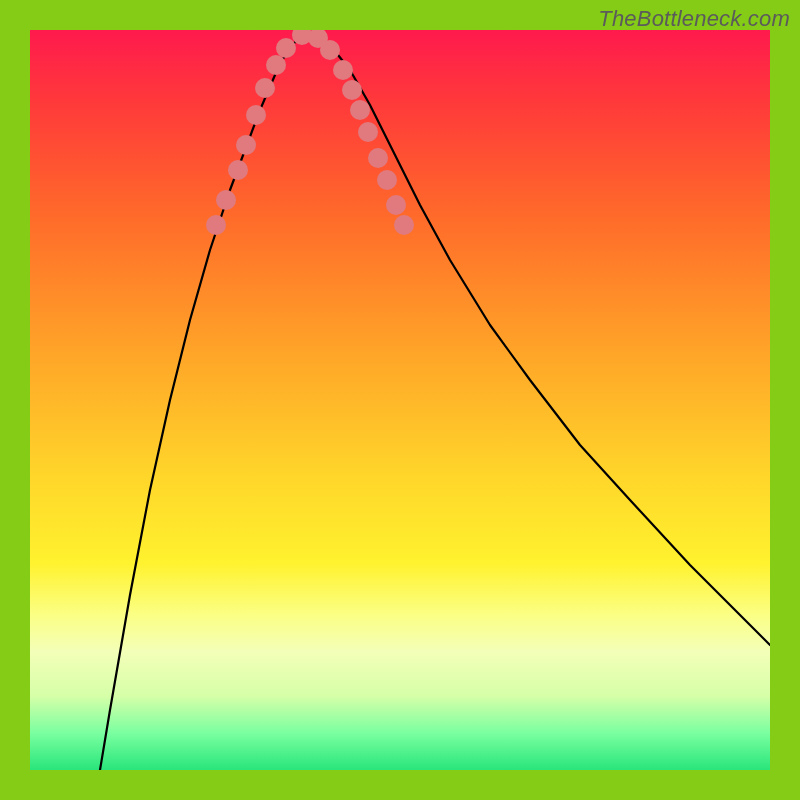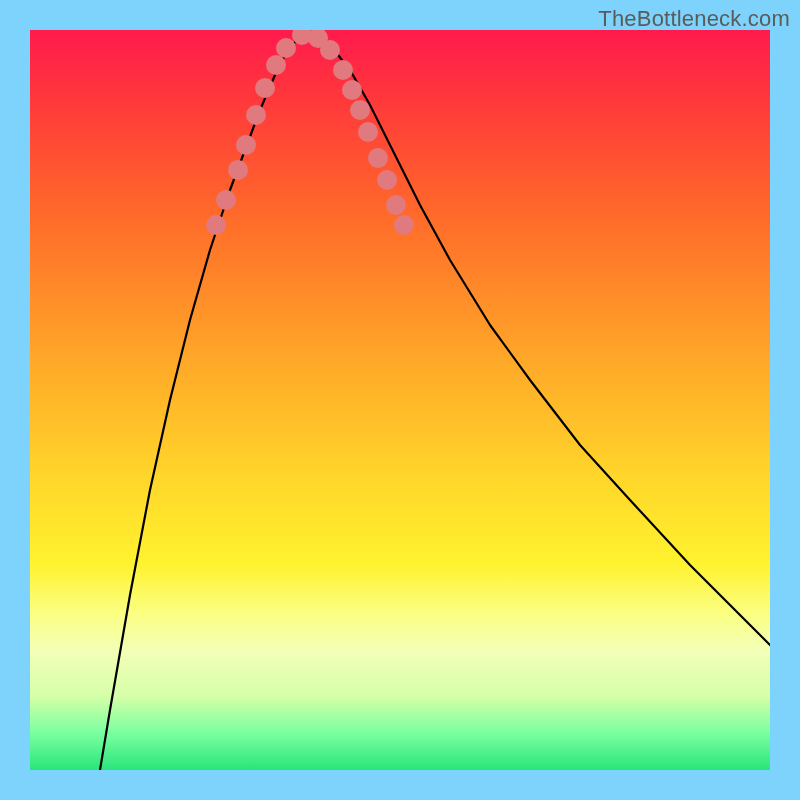--- a/index.html
+++ b/index.html
@@ -7,21 +7,22 @@
     padding: 0;
     width: 800px;
     height: 800px;
     overflow: hidden;
     background: #000;
     font-family: Arial, Helvetica, sans-serif;
   }
   .frame {
     position: absolute;
     inset: 0;
-    background: #7dd3fc;
+    background: #84cc16;
+    font-style: italic;
   }
   .plot-area {
     position: absolute;
     left: 30px;
     top: 30px;
     width: 740px;
     height: 740px;
     overflow: hidden;
   }
   .gradient-bg {

